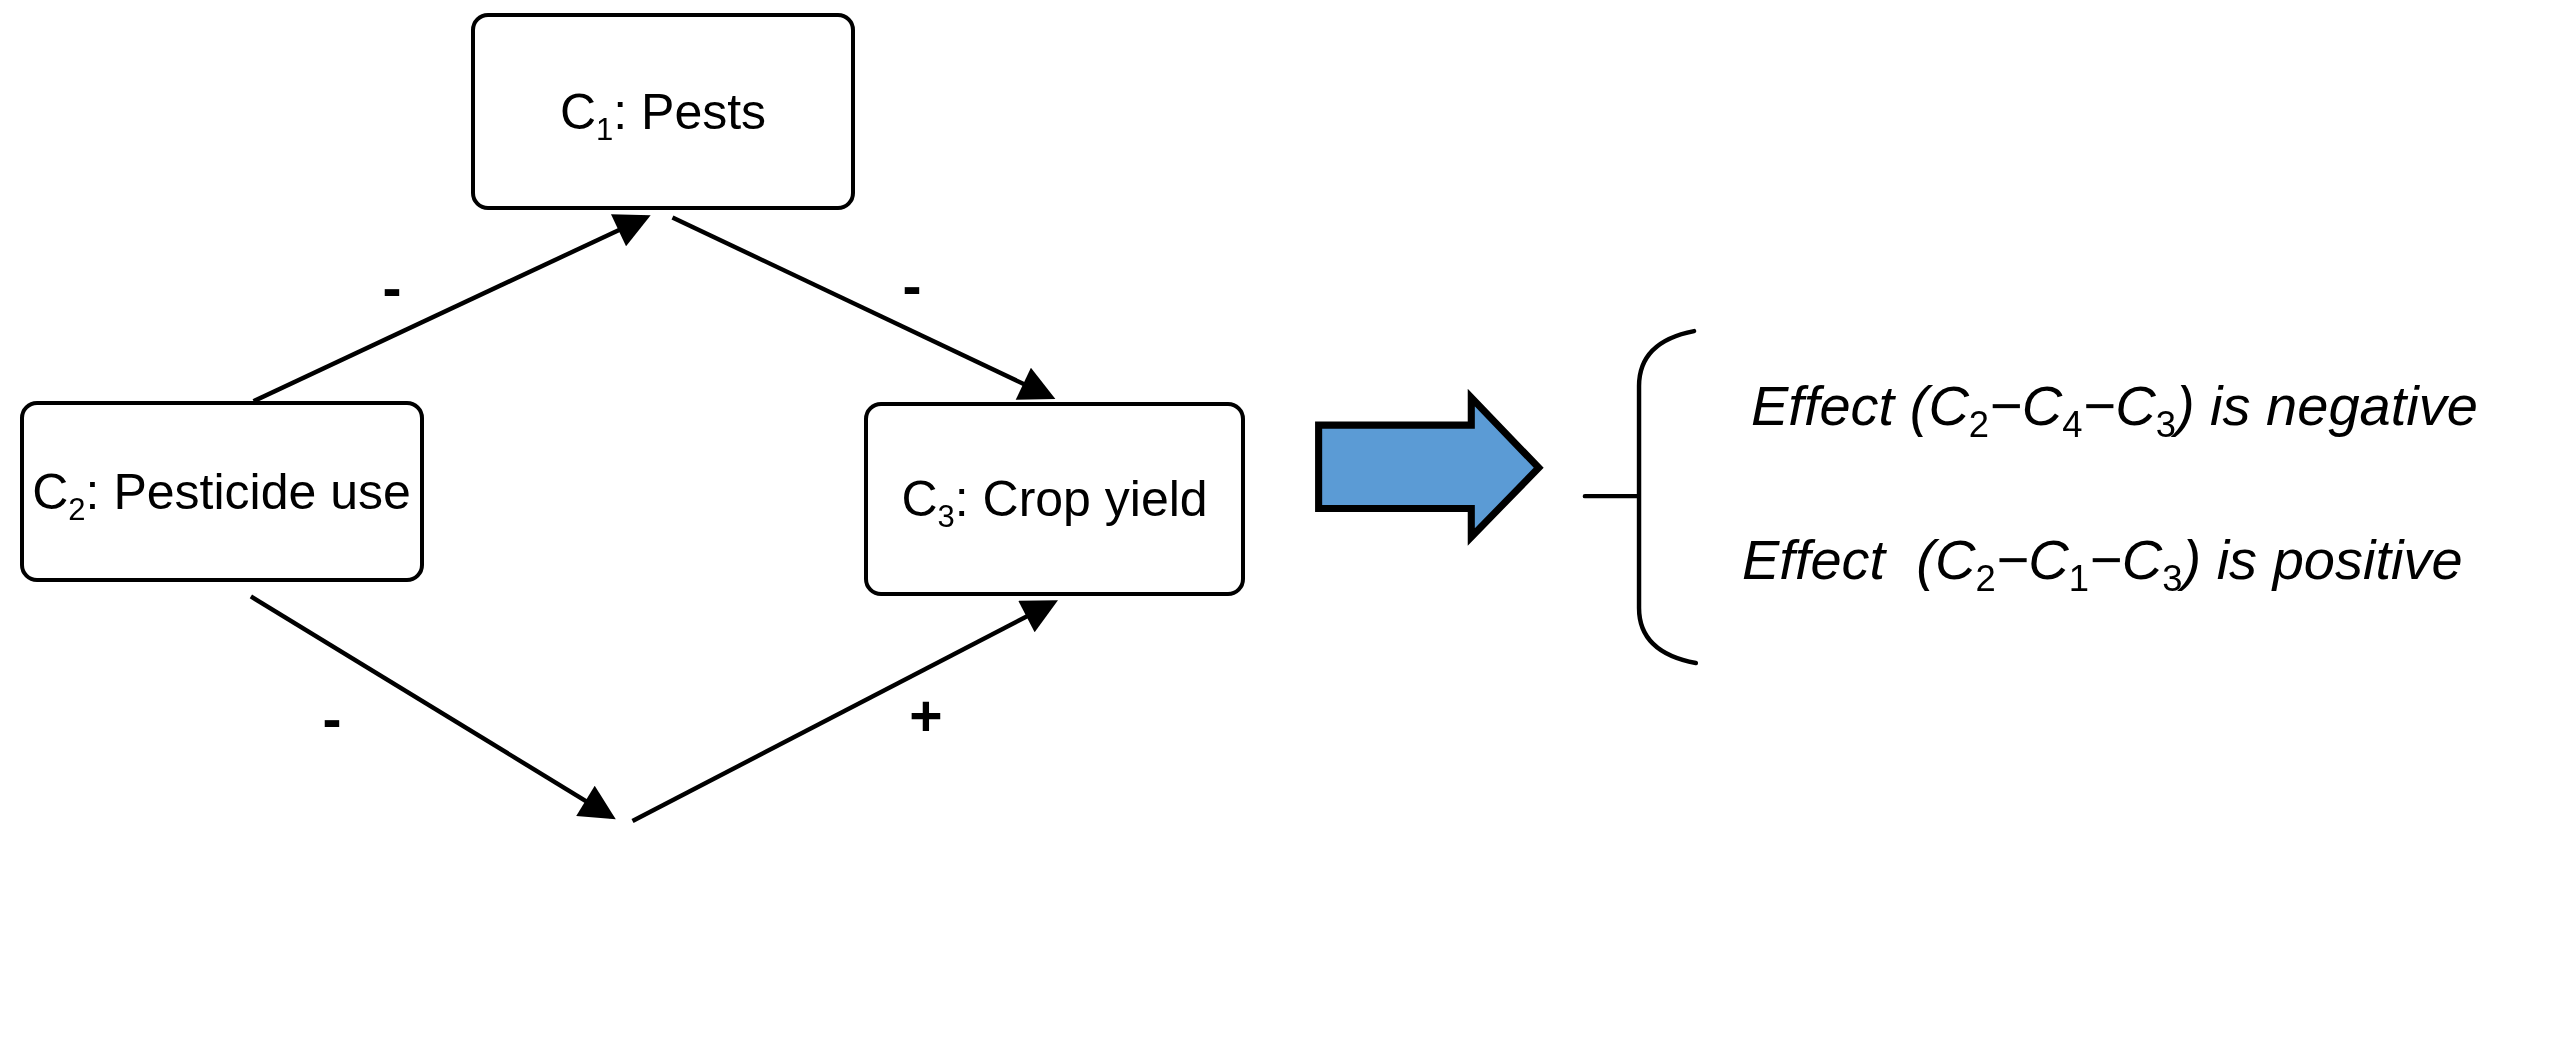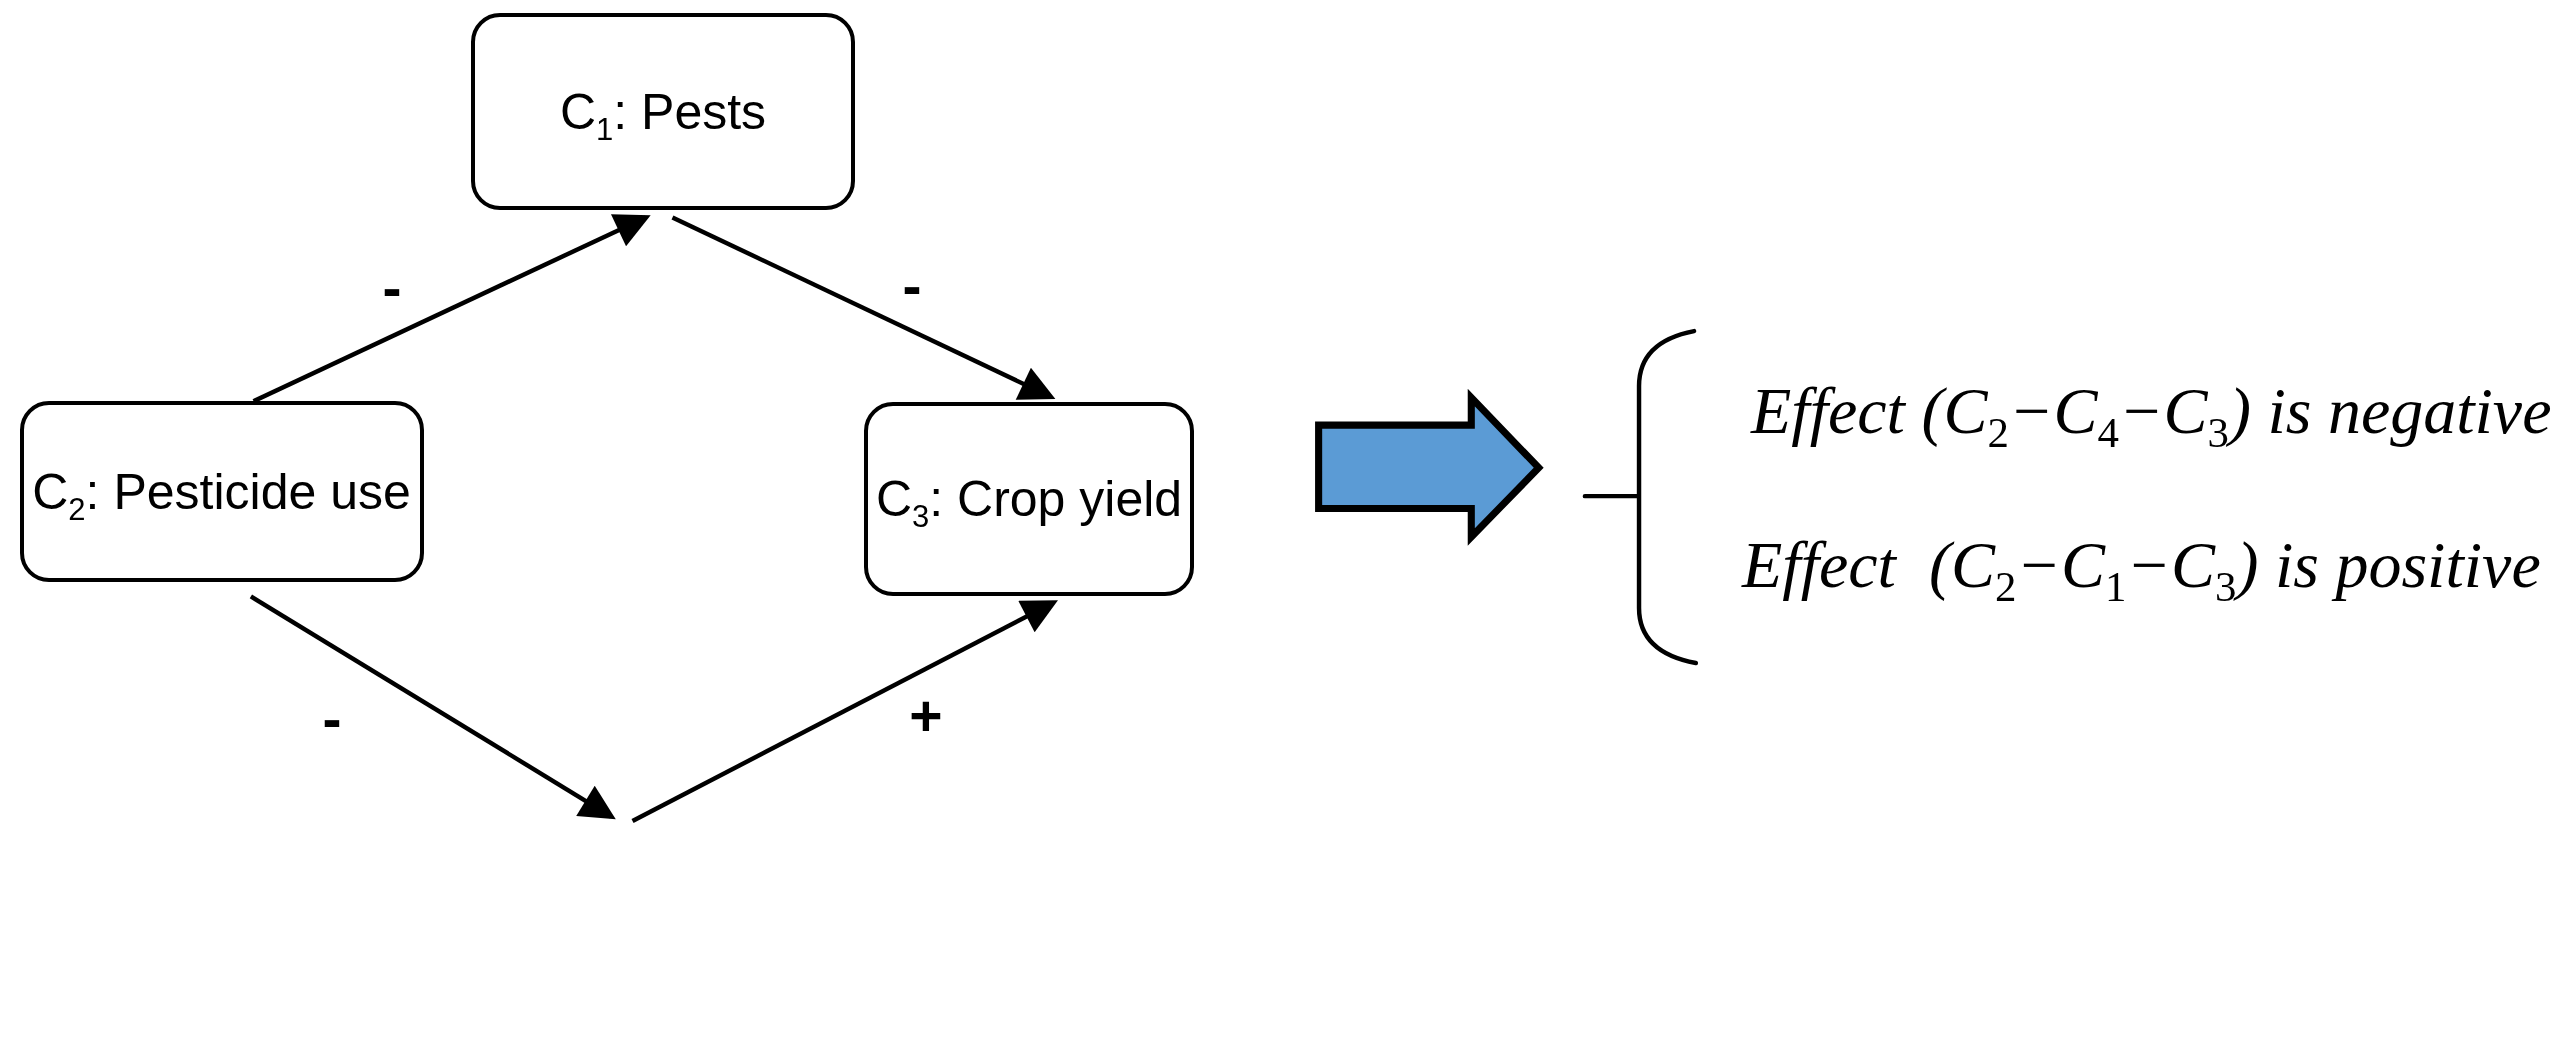--- a/index.html
+++ b/index.html
@@ -11,46 +11,46 @@
     position:relative; width:2576px; height:1042px; background:var(--background);
     font-family:"Liberation Sans", sans-serif; color:var(--text); overflow:hidden;
   }
   #diagram-svg{position:absolute; left:0; top:0; width:2576px; height:1042px;}
   .edge-line{stroke:var(--edge); stroke-width:5; fill:none;}
   .block-arrow{fill:var(--arrow-fill); stroke:var(--arrow-outline); stroke-width:8; stroke-linejoin:miter;}
   .brace-path{stroke:var(--edge); stroke-width:5; fill:none; stroke-linecap:round;}
 
   .node{
     position:absolute; background:#ffffff; border:4.4px solid var(--node-border);
-    border-radius:29px; display:flex; align-items:center; justify-content:center;
+    border-radius:17px; display:flex; align-items:center; justify-content:center;
     font-size:50px; white-space:nowrap; box-sizing:border-box;
   }
   .node sub{font-size:0.62em; line-height:0;}
   #node-c1{left:471px; top:13.3px;  width:384px; height:197px;}
   #node-c2{left:19.5px;  top:401px; width:404px; height:181px;}
-  #node-c3{left:864px; top:402px; width:330px; height:194px;}
+  #node-c3{left:864px; top:402px; width:381px; height:194px;}
   #node-c4{left:437px; top:823px; width:361px; height:196px;}
 
   .edge-sign{
     position:absolute; transform:translate(-50%,-50%);
     font-size:57px; font-weight:bold; line-height:1;
   }
   #sign-e1{left:392px;  top:288px;}
   #sign-e2{left:912px; top:286px;}
   #sign-e3{left:332px;  top:719px;}
   #sign-e4{left:926px; top:716px;}
 
   .heading{
     position:absolute; left:1702px; top:197px;
     font-family:"DejaVu Sans", sans-serif; font-weight:bold;
     font-size:59px; letter-spacing:-0.9px; color:var(--heading-blue); white-space:pre;
   }
   .math-line{
-    position:absolute; font-family:Liberation Serif, serif; font-style:italic;
-    font-size:66px; white-space:pre; color:var(--text);
+    position:absolute; font-family:Liberation Sans, sans-serif; font-style:italic;
+    font-size:56px; white-space:pre; color:var(--text);
   }
   .math-line sub{font-size:0.65em; font-style:normal; line-height:0;}
   #effect-line-0{left:1751px; top:373px;}
   #effect-line-1{left:1742px; top:527px;}
 </style>
 </head>
 <body>
 
 <div id="canvas">
 

